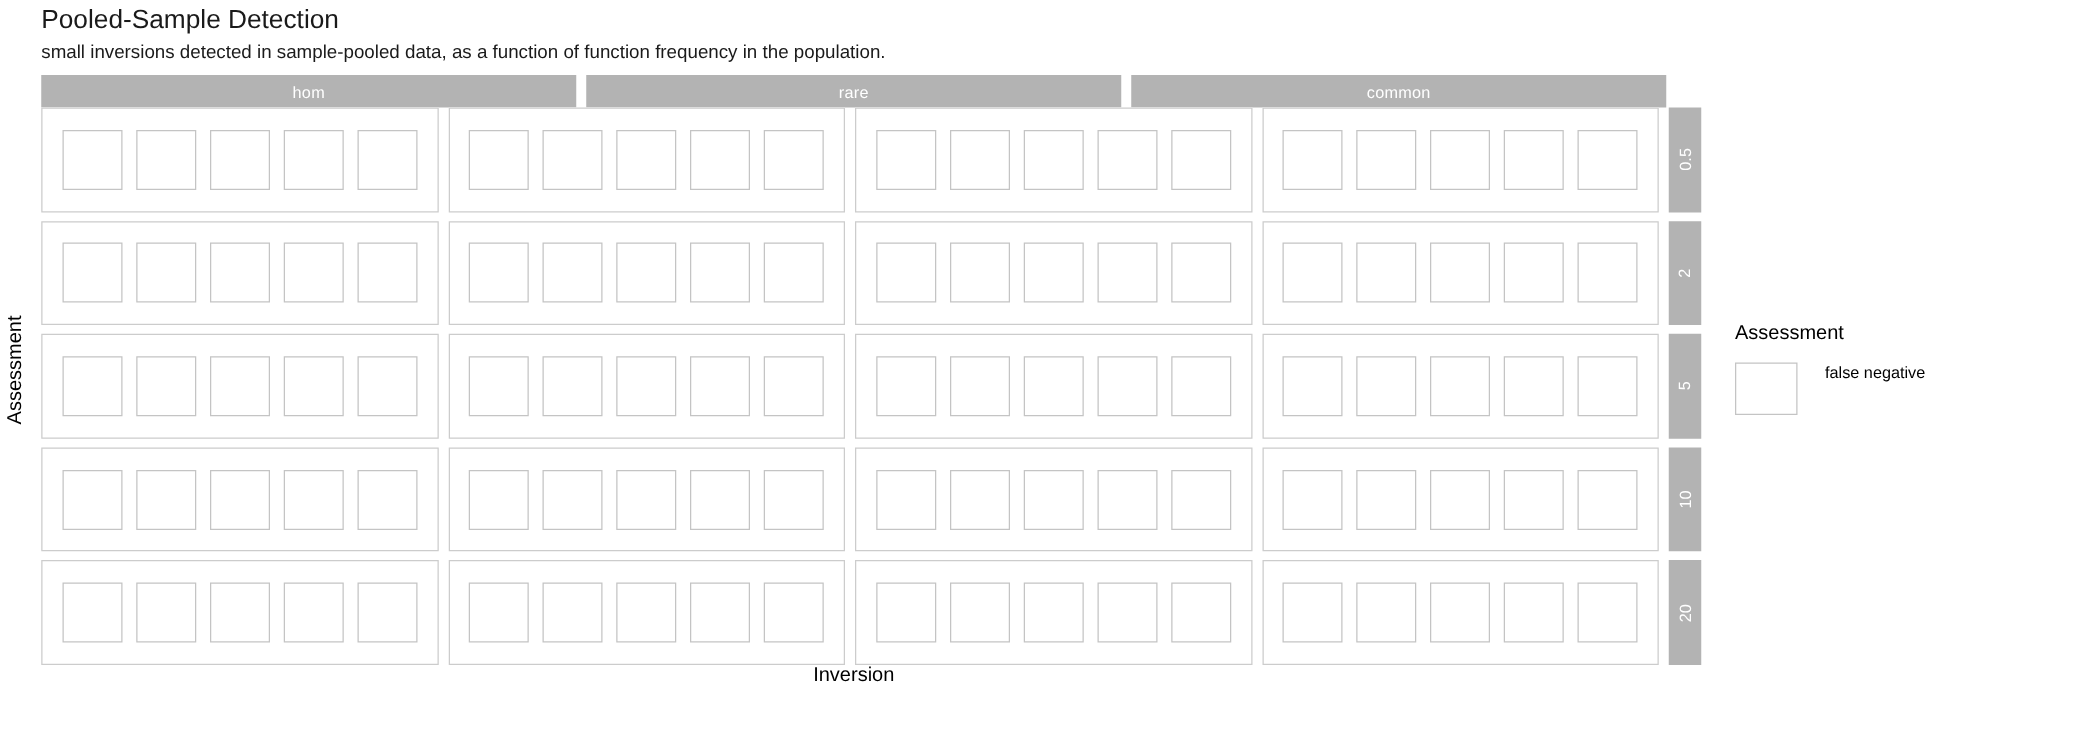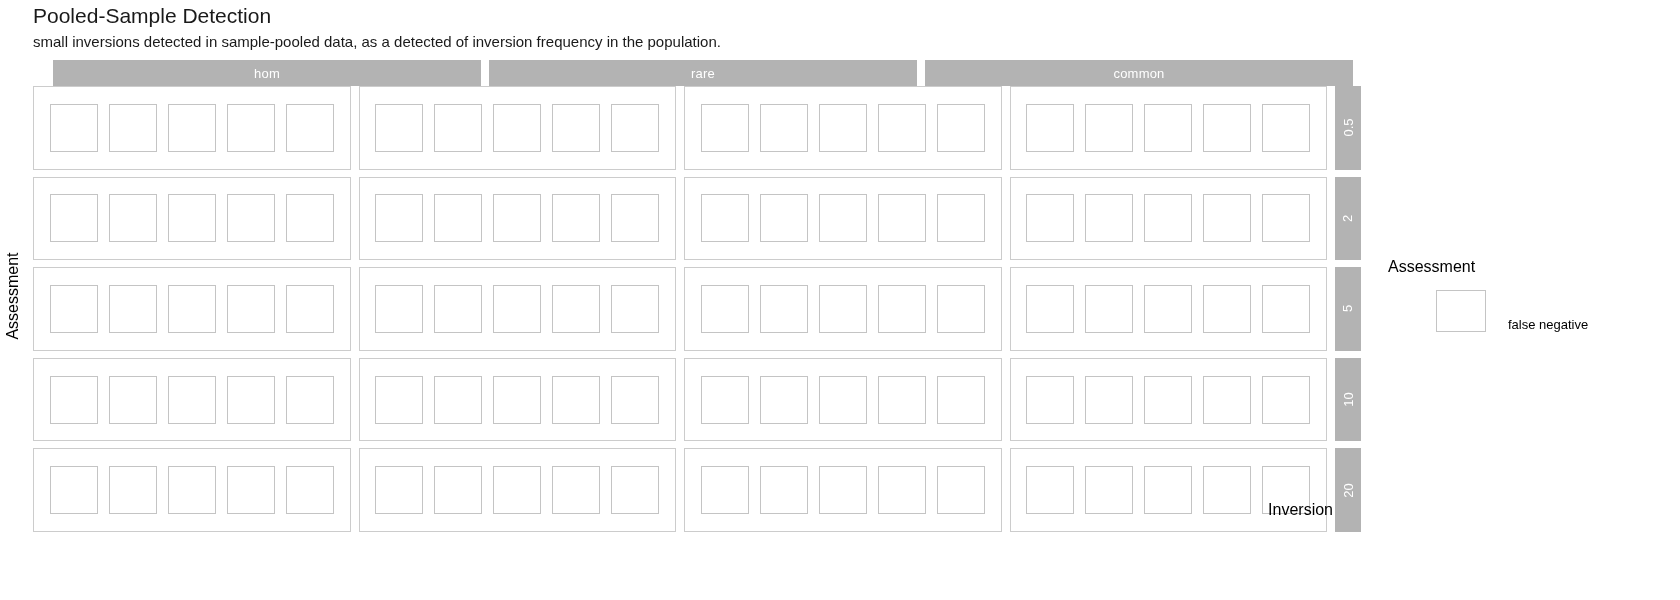--- a/index.html
+++ b/index.html
@@ -45,21 +45,20 @@
     height: 472px;
   }
   .col-strips {
     position: absolute;
     left: 0;
     top: 0;
     width: 1300px;
     height: 26px;
     display: flex;
     gap: 8px;
-    margin-left: 20px;
   }
   .col-strip {
     flex: 1 1 0;
     background: #b3b3b3;
     color: #ffffff;
     font-size: 13px;
     display: flex;
     align-items: center;
     justify-content: center;
     letter-spacing: 0.2px;
@@ -108,23 +107,23 @@
   .row-strip span {
     transform: rotate(-90deg);
     white-space: nowrap;
     display: block;
   }
 
   
   .x-axis-title {
     position: absolute;
     left: 33px;
-    top: 501px;
+    top: 532px;
     width: 1300px;
-    text-align: right;
+    text-align: center;
     font-size: 16px;
     color: #000000;
   }
   .y-axis-title {
     position: absolute;
     left: 0px;
     top: 60px;
     width: 26px;
     height: 472px;
     display: flex;
@@ -146,43 +145,42 @@
     top: 258px;
     width: 260px;
   }
   .legend-title {
     font-size: 16px;
     color: #000000;
     margin-bottom: 14px;
   }
   .legend-row {
     display: flex;
-    align-items: flex-end;
+    align-items: flex-start;
     gap: 22px;
-    margin-left: 48px;
   }
   .legend-swatch {
     width: 50px;
     height: 42px;
     border: 1px solid #c4c4c4;
     background: #ffffff;
     box-sizing: border-box;
   }
   .legend-label {
     font-size: 13px;
     color: #000000;
   }
 </style>
 </head>
 <body>
 
 <div class="page">
 
   <div class="title">Pooled-Sample Detection</div>
-  <div class="subtitle">small inversions detected in sample-pooled data, as a detected of inversion frequency in the population.</div>
+  <div class="subtitle">small inversions detected in sample-pooled data, as a function of function frequency in the population.</div>
 
   <div class="y-axis-title">
     <span>Assessment</span>
   </div>
 
   <div class="grid">
 
     <div class="col-strips">
       <div class="col-strip">hom</div>
       <div class="col-strip">rare</div>

